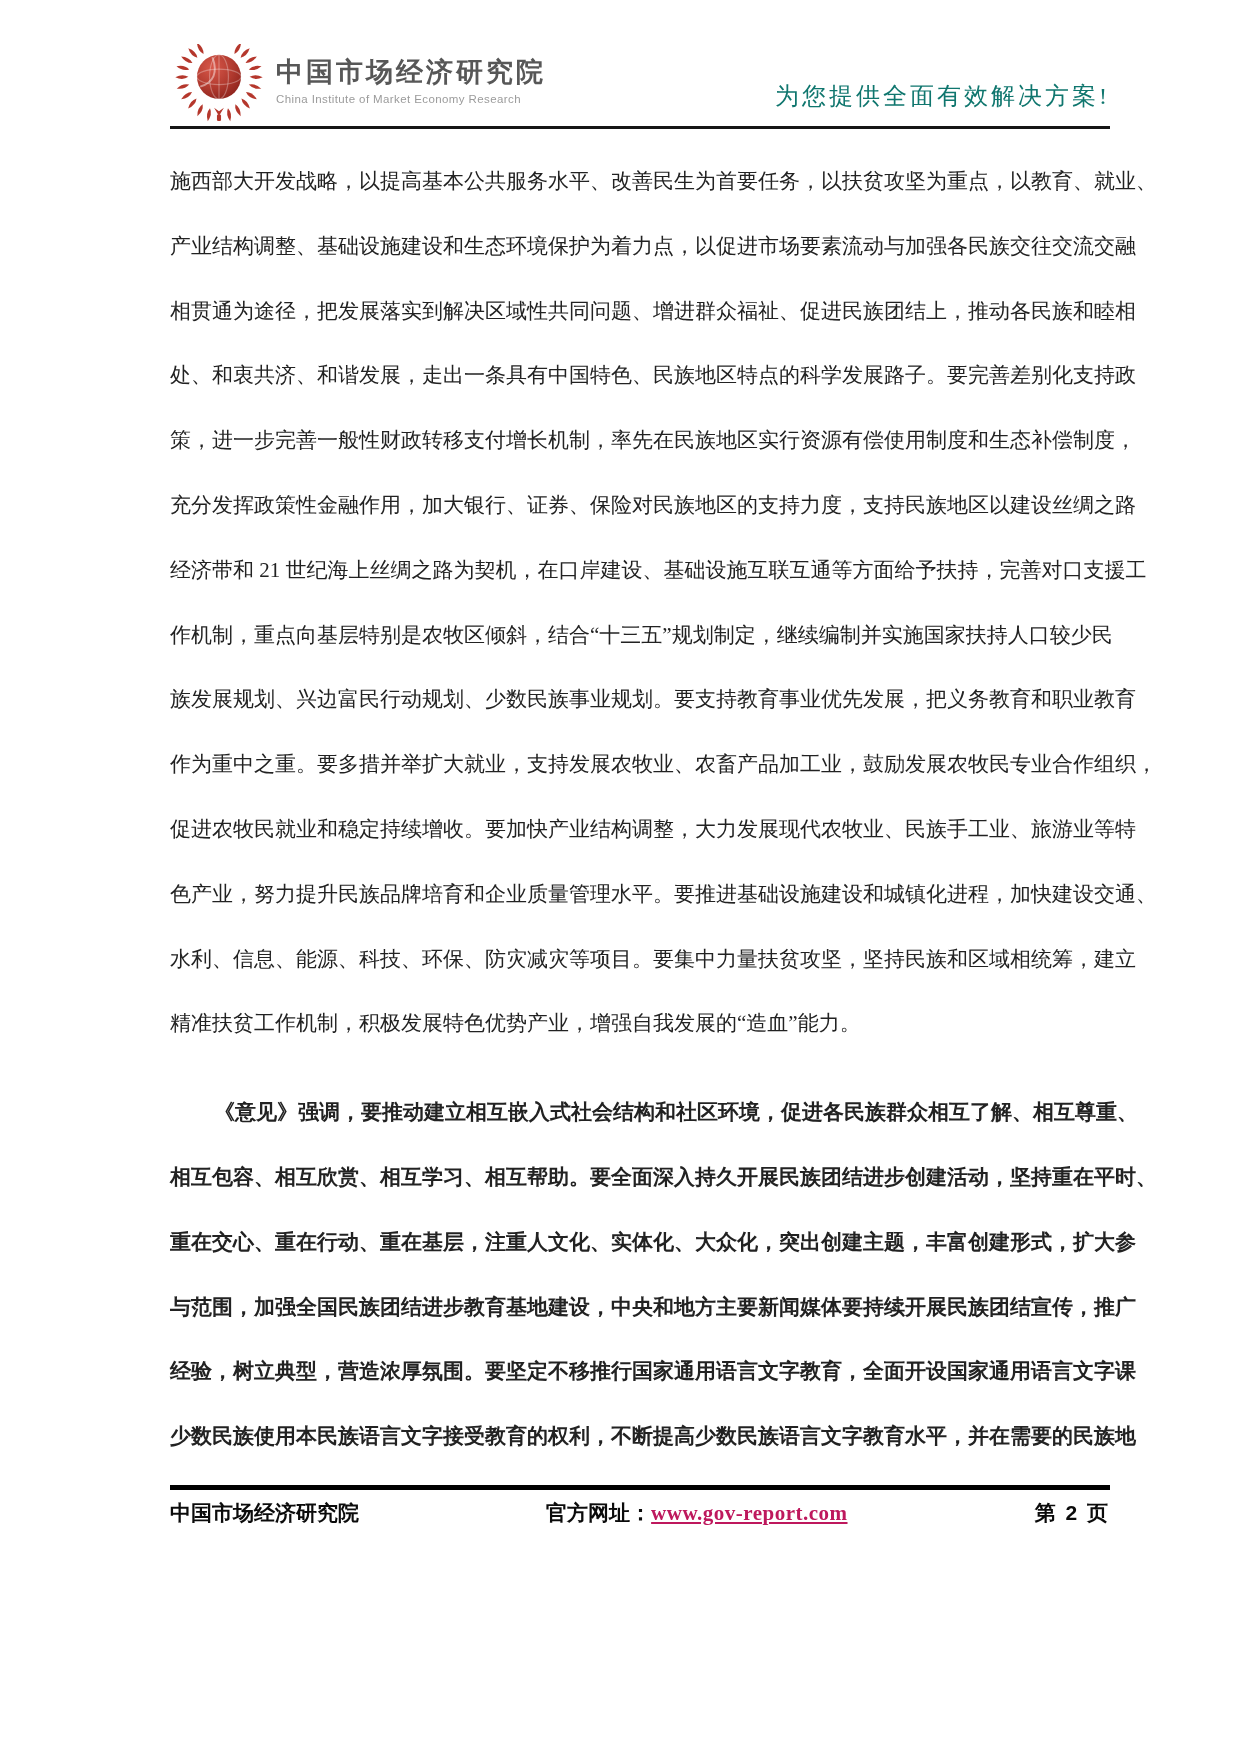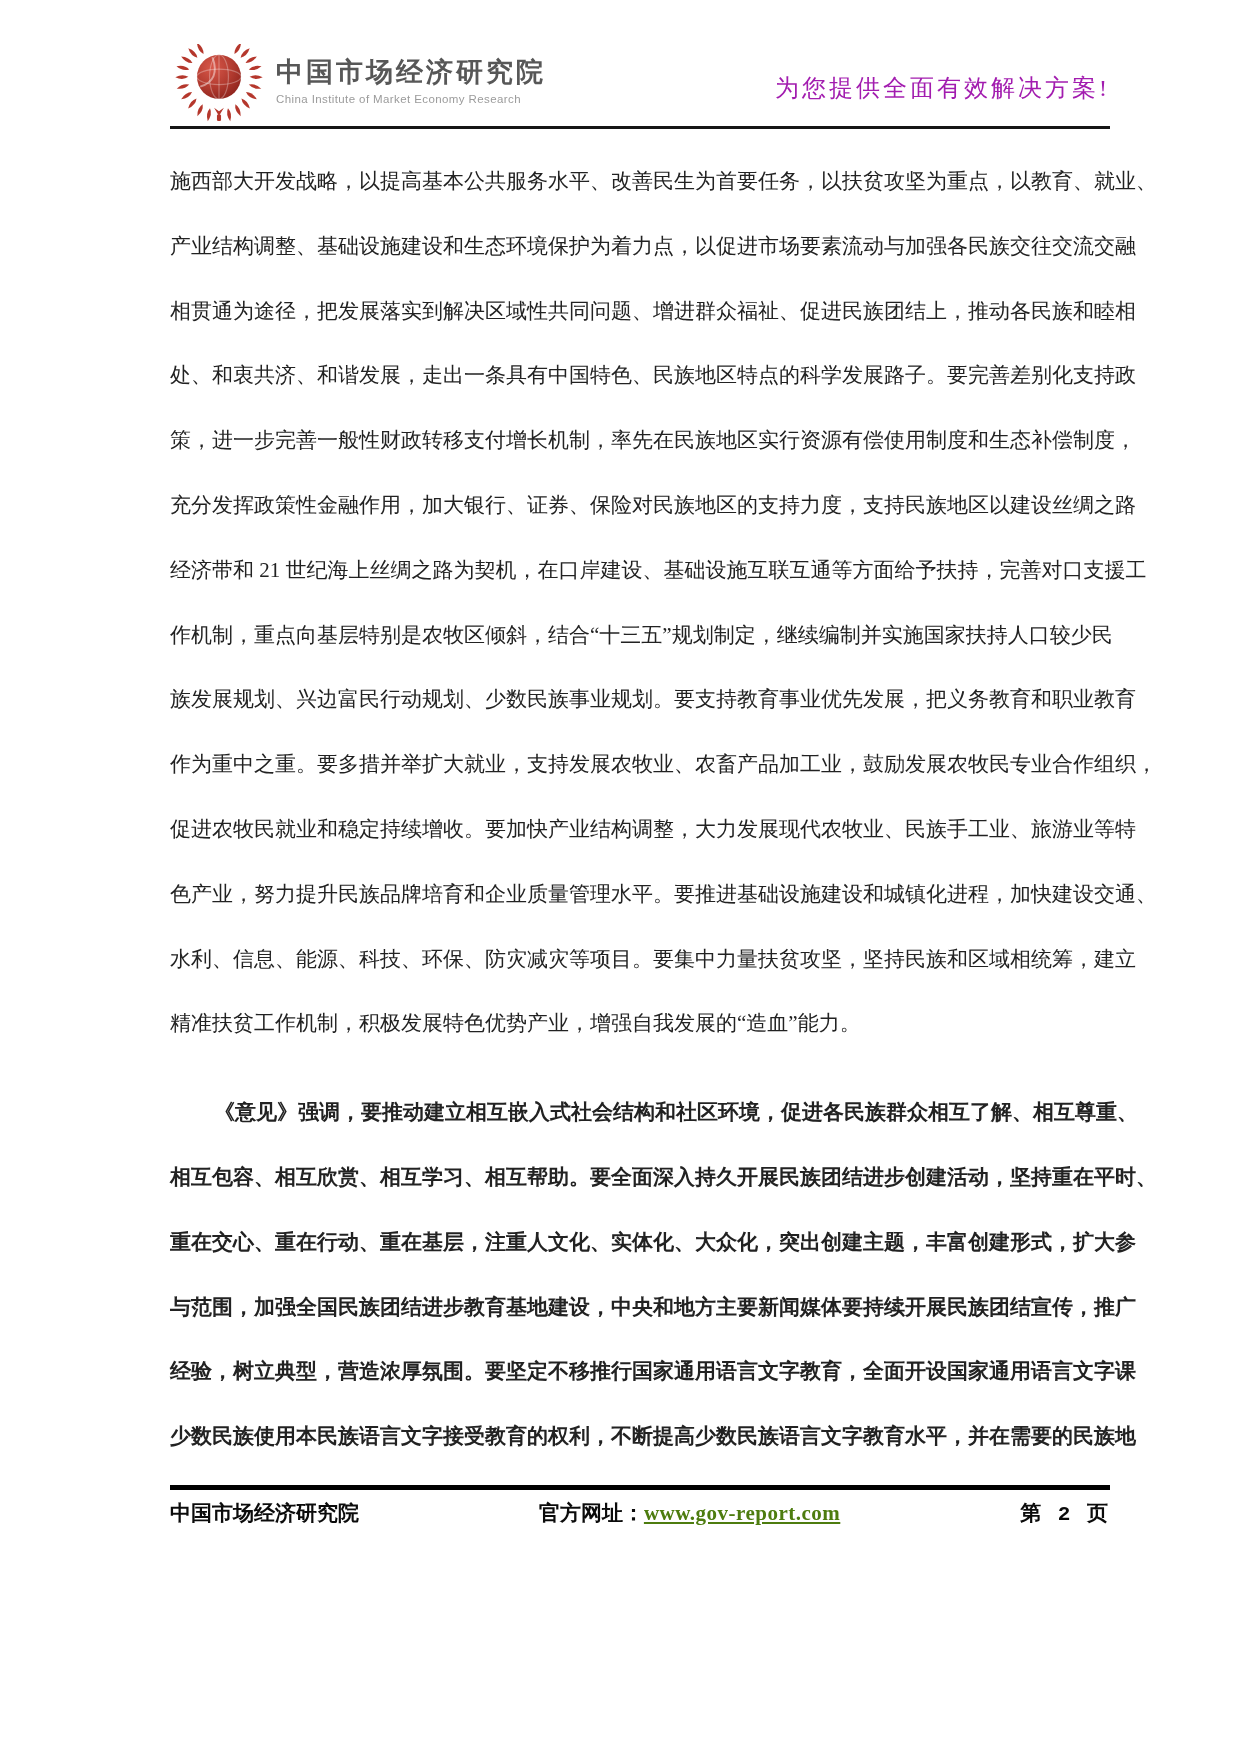--- a/index.html
+++ b/index.html
@@ -38,22 +38,22 @@
   .brand-en {
     font-family: "Liberation Sans", "DejaVu Sans", sans-serif;
     font-size: 11.5px;
     letter-spacing: 0.4px;
     color: #9b9b9b;
     margin-top: 4px;
   }
   .slogan {
     font-size: 24px;
     letter-spacing: 3px;
-    color: #a21caf;
-    padding-bottom: 22px;
+    color: #0f766e;
+    padding-bottom: 14px;
     white-space: nowrap;
   }
   .header-rule { border-top: 3px solid #161616; }
 
   
   .document-body { width: 912px; margin-top: 20px; }
   .paragraph + .paragraph { margin-top: 24px; font-weight: bold; }
   .line {
     height: 64.8px;
     line-height: 64.8px;
@@ -75,25 +75,25 @@
     justify-content: space-between;
     font-family: "Liberation Sans", "DejaVu Sans", sans-serif;
     font-weight: bold;
     font-size: 21px;
     color: #0b0b0b;
   }
   .footer-center { white-space: nowrap; }
   .footer-link {
     font-family: "Liberation Serif", "DejaVu Serif", serif;
     font-weight: bold;
-    color: #4d7c0f;
+    color: #be185d;
     text-decoration: underline;
     letter-spacing: 0.5px;
   }
-  .footer-right { letter-spacing: 2px; font-family: Liberation Mono, monospace; }
+  .footer-right { letter-spacing: 2px; }
 </style>
 </head>
 <body>
 
 <div class="page">
   <div class="content">
 
     <div class="header">
       <div class="brand">
         <svg class="brand-logo" viewBox="0 0 120 100" aria-hidden="true">

